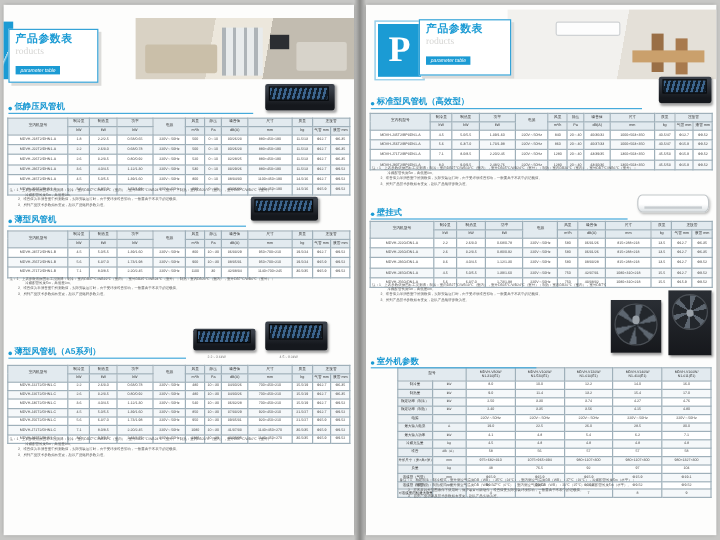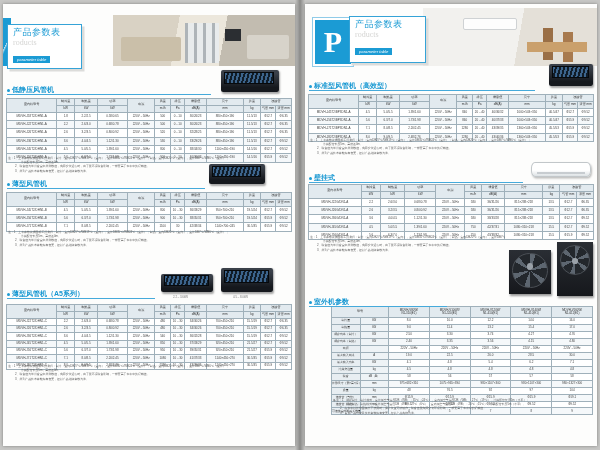--- a/index.html
+++ b/index.html
@@ -6,21 +6,21 @@
   body{width:600px;height:450px;background:#c7c7c5;font-family:"Liberation Sans","DejaVu Sans",sans-serif;overflow:hidden;position:relative}
   .spread{position:absolute;inset:0}
   .page{position:absolute;top:4px;bottom:4px;width:292px;background:#fdfdfc;overflow:hidden;box-shadow:0 0 3px rgba(0,0,0,.35)}
   .page.left{left:3px}
   .page.right{right:3px}
   .gutter{position:absolute;left:295px;top:0;bottom:0;width:10px;background:linear-gradient(90deg,rgba(0,0,0,0) 0%,rgba(0,0,0,.28) 45%,rgba(0,0,0,.28) 55%,rgba(0,0,0,0) 100%);z-index:5}
   
   .pbox{position:absolute;background:#1b9bd4;color:#fff;display:flex;align-items:center;justify-content:center;font-family:"Liberation Serif","DejaVu Serif",serif;font-weight:bold;border:2px solid #fff;outline:1px solid #8fcbe8;z-index:3}
   .pbox-cut{position:absolute;left:-4px;top:14px;width:12px;height:48px;background:linear-gradient(115deg,#1b9bd4 55%,#bfe2f2 56%,#1b9bd4 62%);z-index:3}
   .hdr-box{position:absolute;background:#fff;border:1.5px solid #35a3d7;box-shadow:2.5px 2.5px 0 #dcdcda;padding:3px 4px 2px 5px;z-index:4}
-  .hb-title{color:#1b9bd4;font-weight:normal;font-size:9px;letter-spacing:.5px;line-height:1.1}
+  .hb-title{color:#1b9bd4;font-weight:bold;font-size:9px;letter-spacing:.5px;line-height:1.1}
   .hb-sub{color:#d5d5d3;font-family:"Liberation Serif","DejaVu Serif",serif;font-size:8px;line-height:1.05;margin-top:1px}
   .hb-tag{display:inline-block;background:#1b9bd4;color:#fff;font-style:italic;font-size:4.2px;padding:1px 4px;margin-top:1.5px}
   .photo{position:absolute;overflow:hidden}
   .photo div{position:absolute}
   
   .sec-head{position:absolute;left:4px;display:flex;align-items:flex-end;border-bottom:1px solid #45aadb;padding-bottom:1px;z-index:2}
   .bullet{width:3px;height:3px;background:#1b9bd4;border-radius:50%;margin:0 2px 1.5px 0}
   .sec-title{color:#1898d2;font-weight:bold;font-size:7px;line-height:1}
   
   .tbl{position:absolute;left:3px;right:3px}

